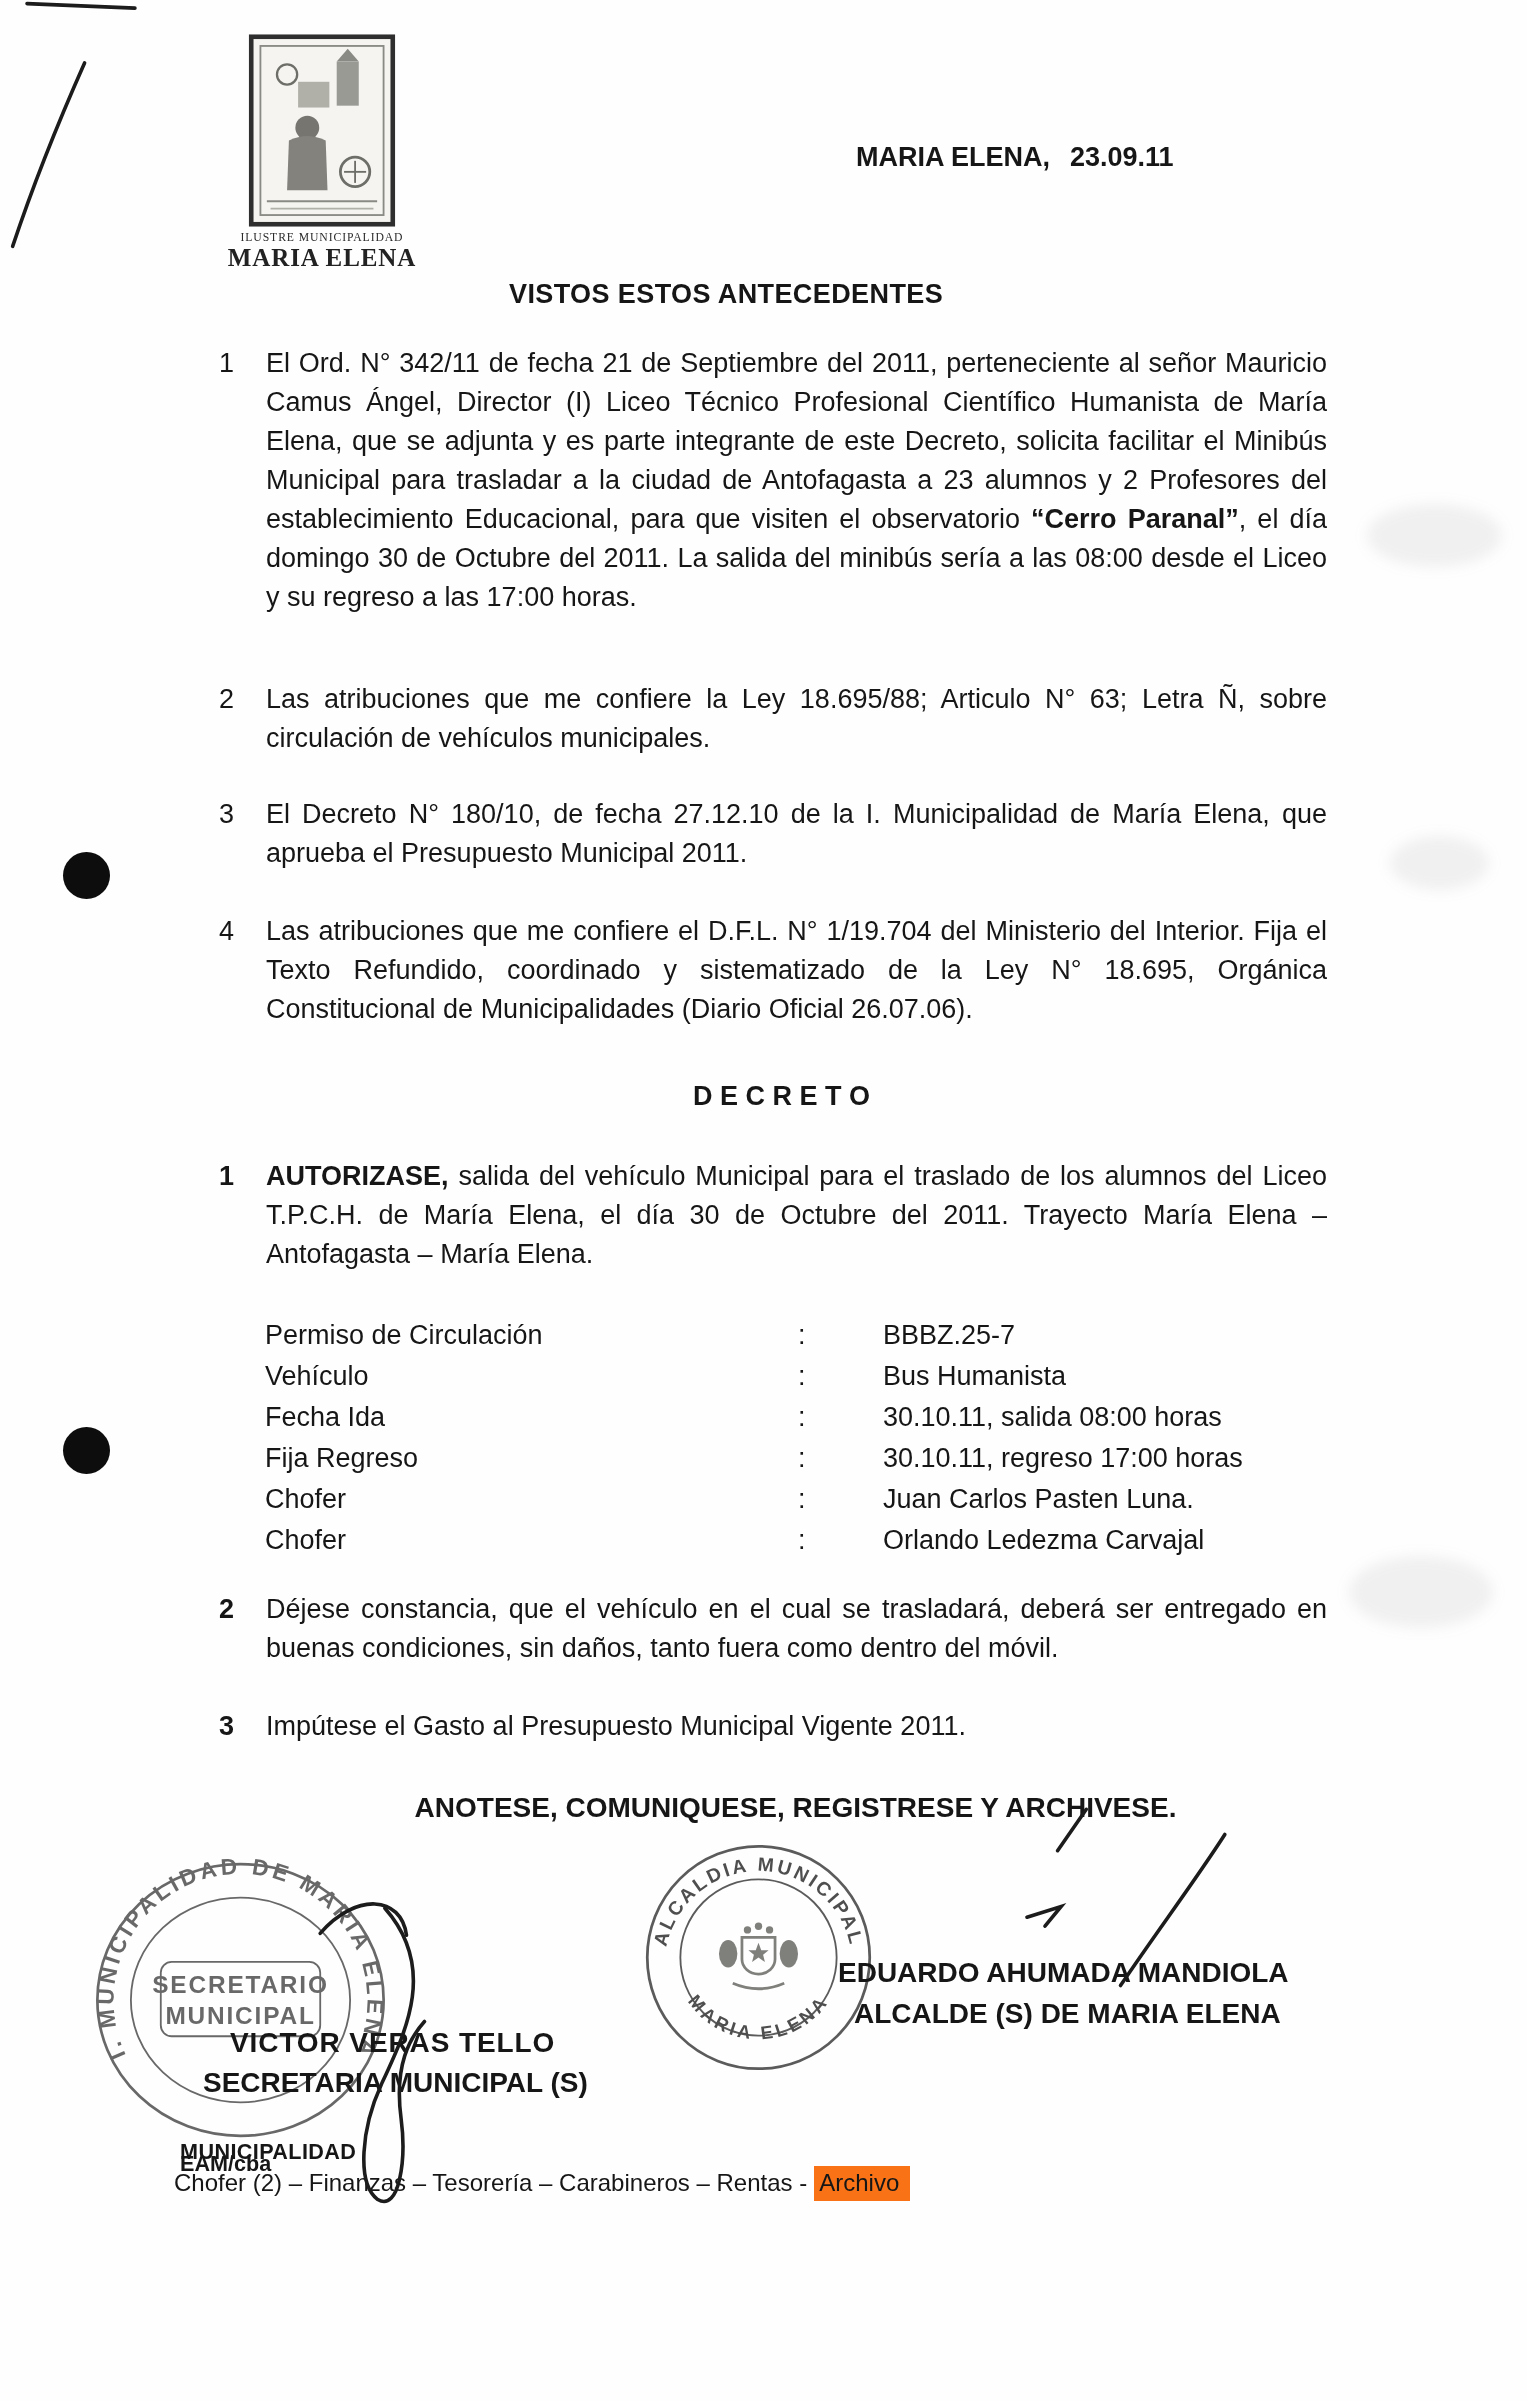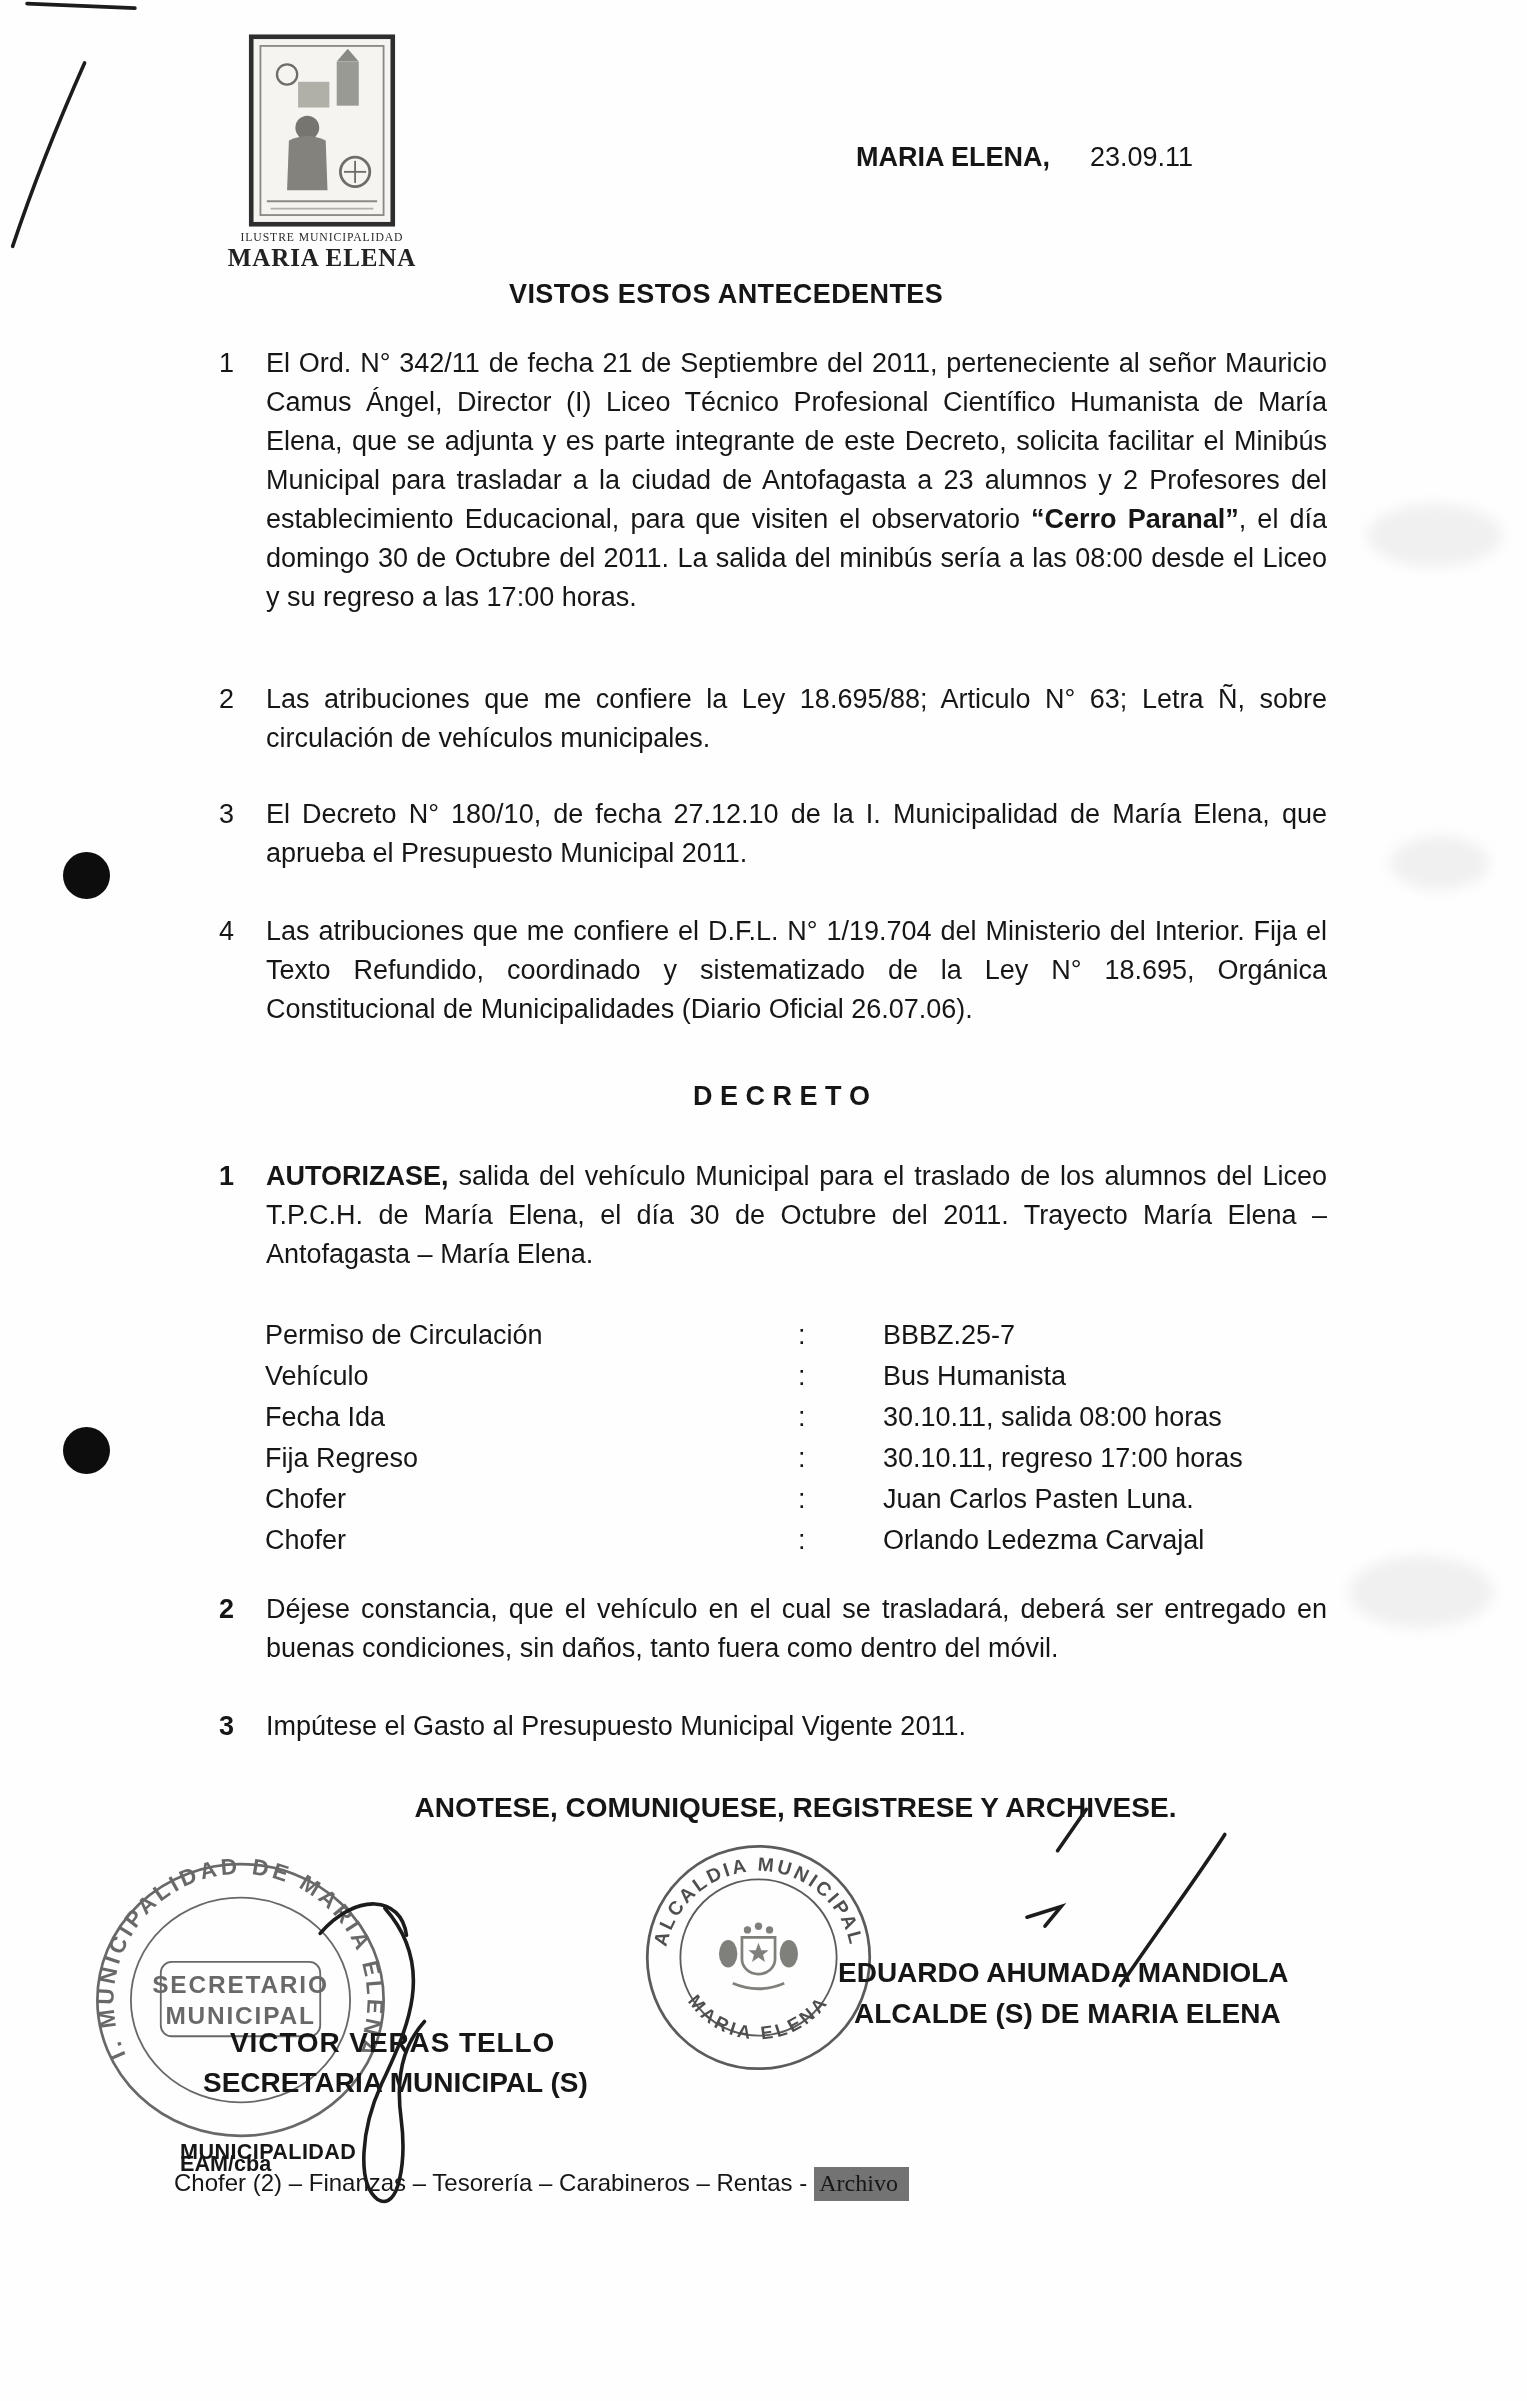--- a/index.html
+++ b/index.html
@@ -9,21 +9,21 @@
     font-family:"Liberation Sans", sans-serif;
   }
   .b{font-weight:700;}
   
   .logo{position:absolute;left:196px;top:34px;width:252px;text-align:center;}
   .crest{width:148px;height:193px;display:block;margin:0 auto;}
   .logo-small{font-size:11.7px;letter-spacing:0.9px;color:#2b2b2b;margin-top:3.6px;font-family:"Liberation Serif",serif;}
   .logo-name{font-size:25px;font-weight:700;letter-spacing:0.9px;color:#222;font-family:"Liberation Serif",serif;}
   .hdr{position:absolute;left:856px;top:137px;font-size:27px;line-height:40px;}
   .hdr-no{font-weight:700;}
-  .hdr-date{margin-left:40px;font-weight:400;}
+  .hdr-date{margin-left:20px;font-weight:700;}
   .vistos{position:absolute;left:509px;top:279px;font-size:27px;letter-spacing:0.4px;}
   
   .item{position:absolute;left:219px;width:1111px;display:flex;}
   .num{width:47px;flex:none;font-size:27px;line-height:39px;}
   .text{width:1061px;font-size:27px;line-height:39px;text-align:justify;}
   .decreto-title{position:absolute;left:693px;top:1081px;font-size:27px;}
   
   .details{position:absolute;left:265px;top:1315px;font-size:27px;line-height:41px;}
   .drow{display:flex;}
   .dlabel{width:533px;}
@@ -32,21 +32,21 @@
   
   .stamp-left{position:absolute;left:83px;top:1846px;width:315px;height:308px;opacity:.78;}
   .stamp-right{position:absolute;left:639px;top:1838px;width:239px;height:239px;opacity:.85;}
   .sig-right-name{position:absolute;left:838px;top:1957px;font-size:28px;}
   .sig-right-title{position:absolute;left:854px;top:1998px;font-size:28px;}
   .sig-left-name{position:absolute;left:230px;top:2027px;font-size:28px;letter-spacing:0.9px;}
   .sig-left-title{position:absolute;left:203px;top:2067px;font-size:28px;}
   .footer-initials{position:absolute;left:180px;top:2108px;font-size:21.6px;margin-top:43px;}
   .footer-dist{position:absolute;left:180px;top:2139px;font-size:21.6px;letter-spacing:0.4px;}
   .footer-list{position:absolute;left:174px;top:2169px;font-size:24px;}
-  .hl{background:#737373;padding:2.7px 10.8px 4.5px 5.4px;font-family:Liberation Serif, serif;}
+  .hl{background:#f97316;padding:2.7px 10.8px 4.5px 5.4px;}
   
   .hole{position:absolute;left:63px;width:47px;height:47px;border-radius:50%;background:#0d0d0d;}
   .hole-1{top:852px;} .hole-2{top:1427px;}
   .smudge{position:absolute;background:rgba(120,120,120,.10);filter:blur(6.3px);border-radius:50%;}
   .s1{left:1367px;top:504px;width:135px;height:63px;}
   .s2{left:1390px;top:836px;width:99px;height:54px;}
   .s3{left:1349px;top:1556px;width:144px;height:72px;}
   .overlay{position:absolute;left:0;top:0;width:1527px;height:2401px;pointer-events:none;}
   .overlay path{fill:none;stroke:#1c1c1c;stroke-width:4;stroke-linecap:round;}
   

